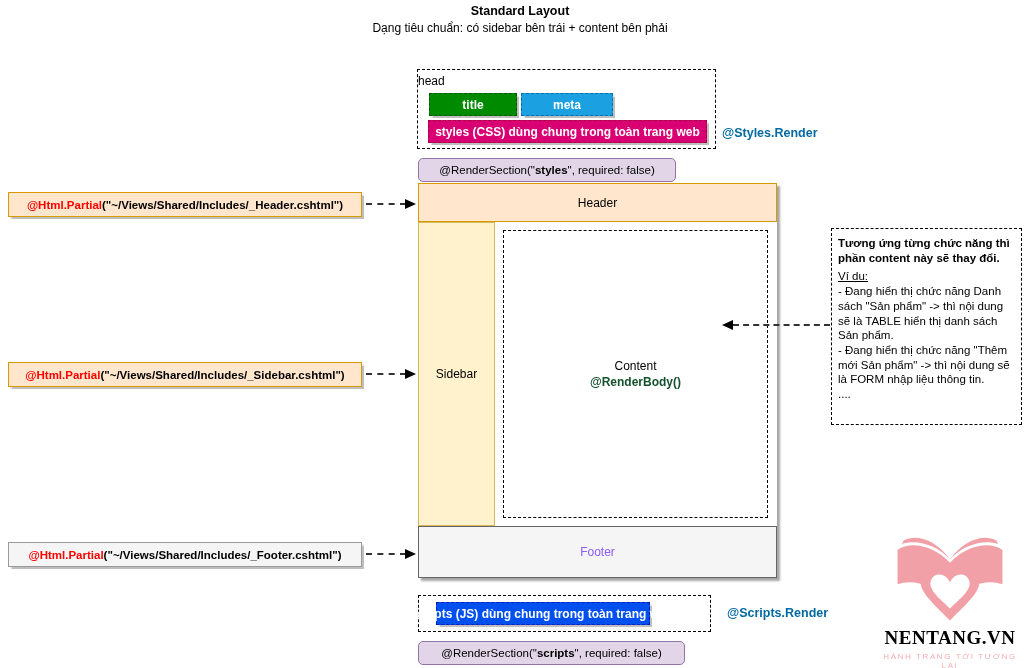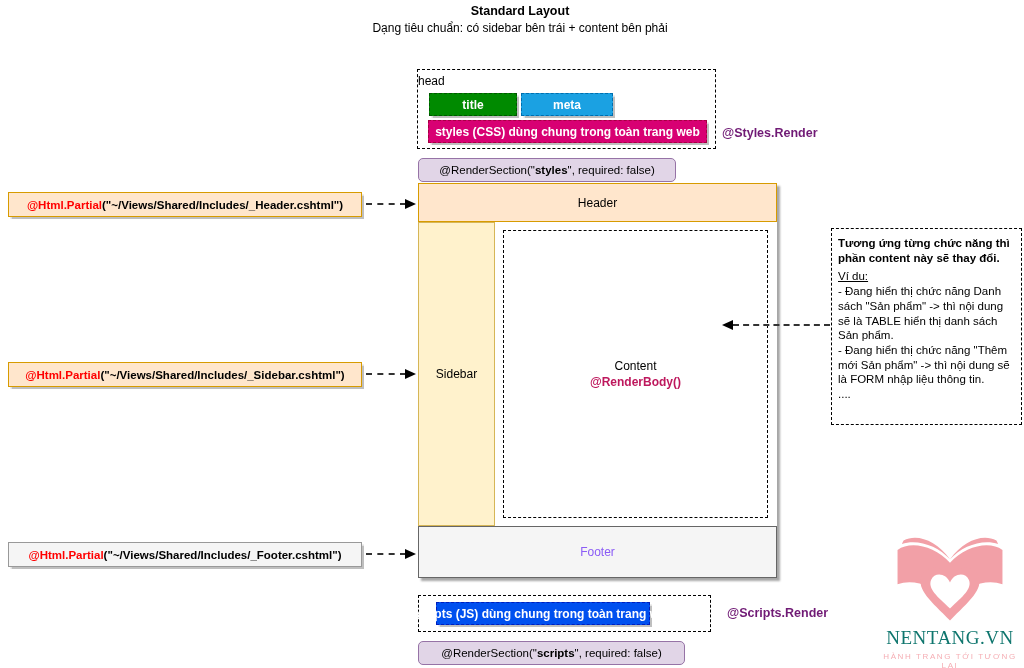--- a/index.html
+++ b/index.html
@@ -26,39 +26,39 @@
   #head-label { left: 0; top: 4px; width: 100%; text-align: left; }
   .tag-box { color: #fff; font-weight: bold; font-size: 12px;
     box-shadow: 1.5px 1.5px 1px rgba(0,0,0,0.25); }
   #title-box { left: 11px; top: 23px; width: 88px; height: 23px;
     background: #008a00; border: 1px dashed #005700; }
   #meta-box { left: 103px; top: 23px; width: 92px; height: 23px;
     background: #1ba1e2; border: 1px dashed #006eaf; }
   #styles-box { left: 10px; top: 50px; width: 279px; height: 23px;
     background: #d80073; border: 1px dashed #a50040; }
 
-  .render-note { color: #701a75; font-weight: bold; font-size: 12.5px; white-space: nowrap; }
+  .render-note { color: #0369a1; font-weight: bold; font-size: 12.5px; white-space: nowrap; }
   #styles-render { left: 722px; top: 126px; }
   #scripts-render { left: 727px; top: 606px; }
 
   .lavender { background: #e1d5e7; border: 1px solid #9673a6; border-radius: 5px;
     font-size: 11.5px; }
   #render-section-styles { left: 418px; top: 158px; width: 258px; height: 24px; }
   #render-section-scripts { left: 418px; top: 641px; width: 267px; height: 24px; }
 
   
   #main-box { left: 418px; top: 183px; width: 359px; height: 395px;
     box-shadow: 2.5px 2.5px 2px rgba(0,0,0,0.35); background: #fff; }
   #header-box { left: 0; top: 0; width: 359px; height: 39px;
     background: #ffe6cc; border: 1px solid #d79b00; }
   #sidebar-box { left: 0; top: 39px; width: 77px; height: 304px;
     background: #fff2cc; border: 1px solid #d6b656; }
   #content-dashed { left: 85px; top: 47px; width: 265px; height: 288px;
     background: #fff; border: 1px dashed #000; flex-direction: column; }
-  #content-dashed .rb { color: #be185d; font-weight: bold; margin-top: 2px; }
+  #content-dashed .rb { color: #14532d; font-weight: bold; margin-top: 2px; }
   #footer-box { left: 0; top: 343px; width: 359px; height: 52px;
     background: #f5f5f5; border: 1px solid #666; color: #8b5cf6; }
 
   
   .partial-label { width: 354px; height: 25px; font-size: 11.5px; font-weight: bold;
     white-space: nowrap; box-shadow: 1.5px 1.5px 1px rgba(0,0,0,0.25); }
   #partial-header, #partial-sidebar { background: #ffe6cc; border: 1px solid #d79b00; }
   #partial-footer { background: #f5f5f5; border: 1px solid #999; }
   #partial-header { left: 8px; top: 192px; }
   #partial-sidebar { left: 8px; top: 362px; }
@@ -86,22 +86,22 @@
   #note-box .example { margin-top: 4px; text-decoration: underline; }
 
   
   #scripts-outer { left: 418px; top: 595px; width: 293px; height: 37px;
     border: 1px dashed #000; background: #fff; }
   #scripts-box { left: 17px; top: 6px; width: 214px; height: 23px;
     background: #0050ef; border: 1px dashed #001dbc; }
 
   
   #logo { left: 876px; top: 537px; width: 148px; text-align: center; }
-  #logo .name { font-family: "Liberation Serif", serif; font-weight: normal;
-    font-size: 19px; color: #0f766e; letter-spacing: 0.5px; margin-top: 1px; }
+  #logo .name { font-family: "Liberation Serif", serif; font-weight: bold;
+    font-size: 19px; color: #000000; letter-spacing: 0.5px; margin-top: 1px; }
   #logo .tagline { font-size: 8px; color: #f5aeb4; letter-spacing: 1.6px; margin-top: 3px; }
 </style>
 </head>
 <body>
 
 <div id="canvas">
 
   <div class="abs" id="page-title">
     <div class="main">Standard Layout</div>
     <div class="sub">Dạng tiêu chuẩn: có sidebar bên trái + content bên phải</div>

